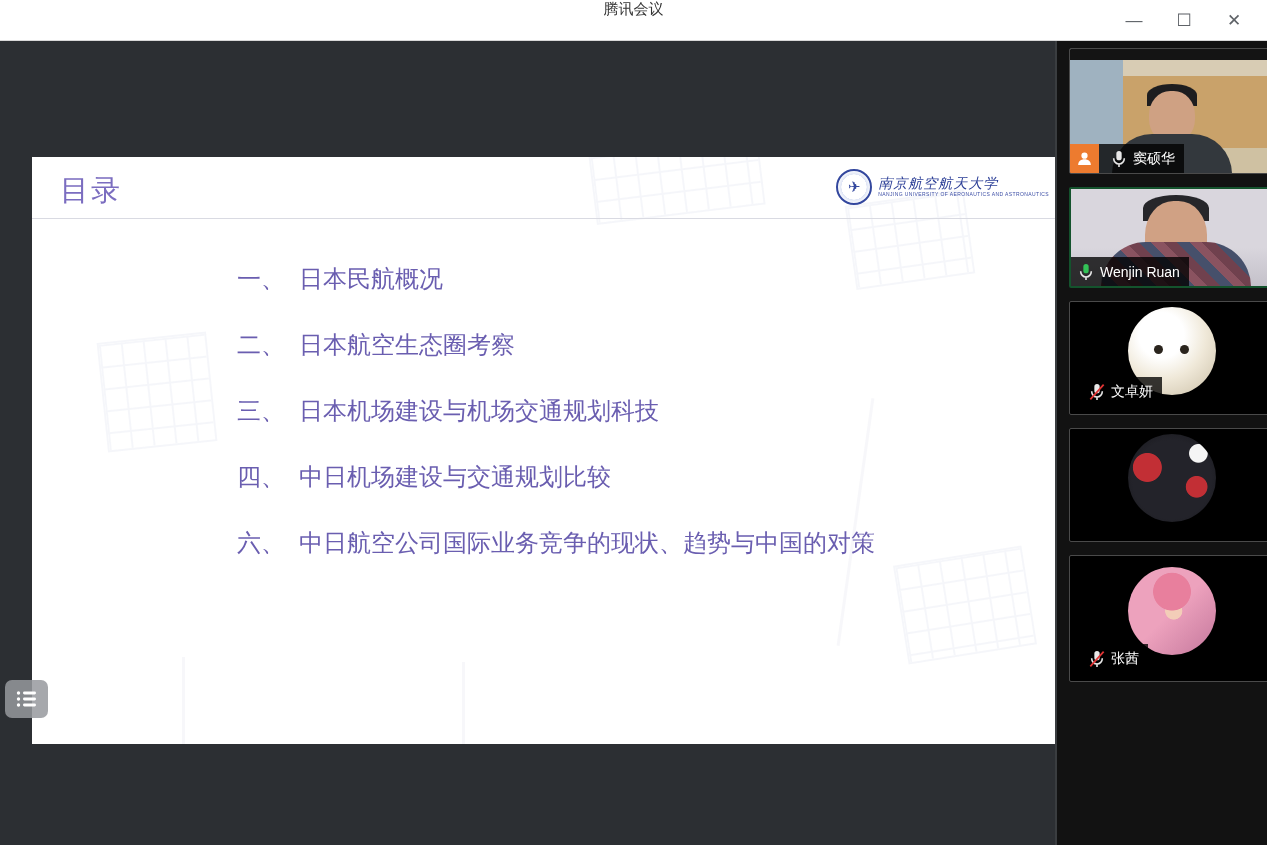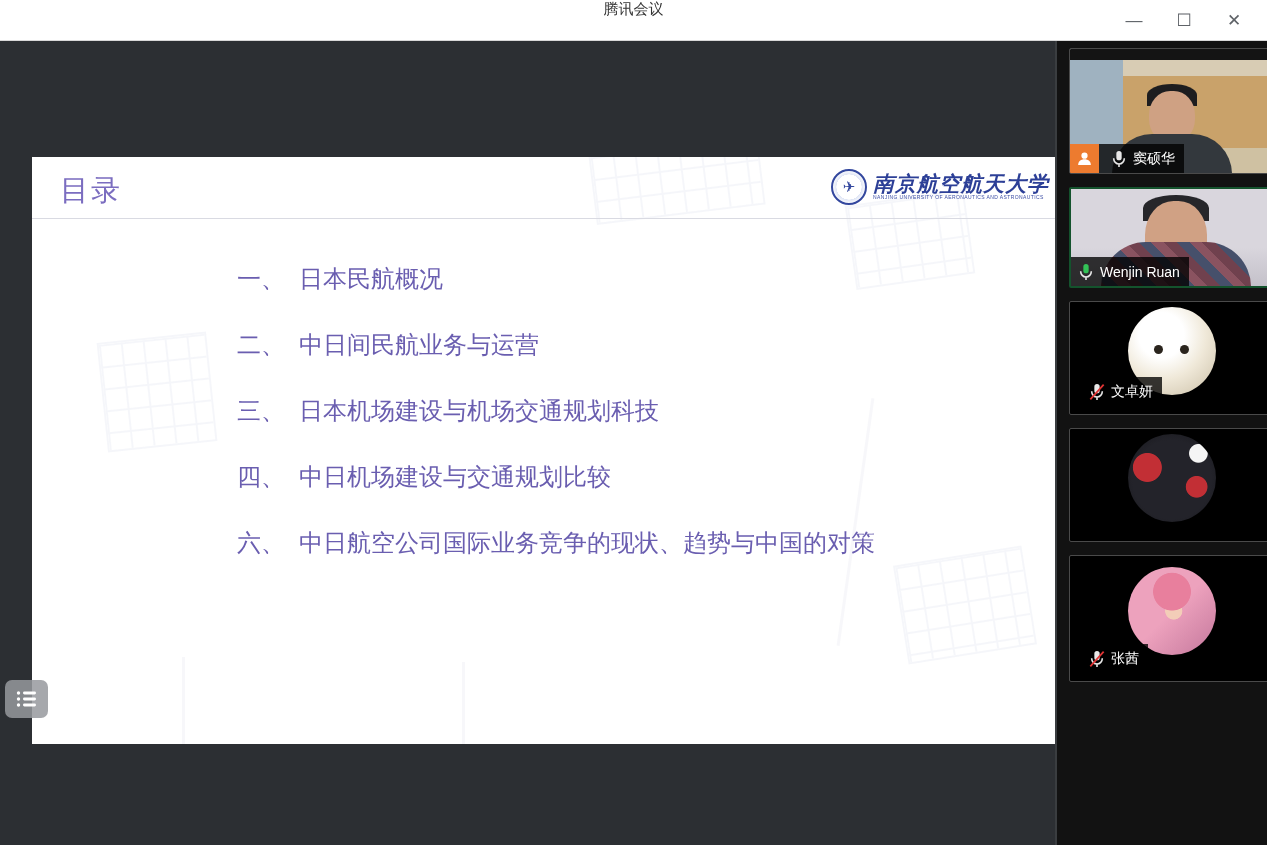--- a/index.html
+++ b/index.html
@@ -27,22 +27,22 @@
   .toc { position:absolute; top:106px; left:205px; list-style:none; }
   .toc li { height:66px; font-size:24px; color:#6a5eb0; white-space:nowrap; }
   .toc .num { margin-right:14px; }
 
   
   .nuaa { position:absolute; top:12px; right:16px; display:flex; align-items:center; gap:6px; }
   .nuaa-seal { width:36px; height:36px; border-radius:50%; border:2px solid #33479e;
     display:flex; align-items:center; justify-content:center; color:#33479e; font-size:15px;
     background:radial-gradient(circle, #ffffff 55%, #dfe5f5 56%, #ffffff 75%); }
   .nuaa-text { display:flex; flex-direction:column; line-height:1.05; }
-  .nuaa-name { font-family:"Liberation Serif", serif; font-style:italic; font-weight:bold;
-    font-size:21px; color:#2c3f97; letter-spacing:1px; }
+  .nuaa-name { font-family:"Liberation Serif", serif; font-style:italic; font-weight:normal;
+    font-size:14px; color:#2c3f97; letter-spacing:1px; }
   .nuaa-sub { font-size:5px; color:#3b4da5; letter-spacing:.4px; }
 
   
   .wm { position:absolute; opacity:.55; pointer-events:none; }
   .wm-grid { border:2px solid #eef0f6;
     background-image:linear-gradient(#eef0f6 2px, transparent 2px),
                      linear-gradient(90deg, #eef0f6 2px, transparent 2px);
     background-size:22px 22px; }
   .wm-line { background:#f0f1f6; }
 
@@ -145,21 +145,21 @@
       <div class="nuaa">
         <div class="nuaa-seal">✈</div>
         <div class="nuaa-text">
           <span class="nuaa-name">南京航空航天大学</span>
           <span class="nuaa-sub">NANJING UNIVERSITY OF AERONAUTICS AND ASTRONAUTICS</span>
         </div>
       </div>
 
       <ul class="toc">
         <li><span class="num">一、</span><span>日本民航概况</span></li>
-        <li><span class="num">二、</span><span>中日间民航业务与运营</span></li>
+        <li><span class="num">二、</span><span>日本航空生态圈考察</span></li>
         <li><span class="num">三、</span><span>日本机场建设与机场交通规划科技</span></li>
         <li><span class="num">四、</span><span>中日机场建设与交通规划比较</span></li>
         <li><span class="num">六、</span><span>中日航空公司国际业务竞争的现状、趋势与中国的对策</span></li>
       </ul>
     </div>
 
     <button class="list-toggle">
       <svg width="22" height="18" viewBox="0 0 22 18">
         <circle cx="2.5" cy="3" r="1.7" fill="#fff"></circle>
           <rect x="7" y="1.6" width="13" height="2.8" rx="1.4" fill="#fff"></rect>

